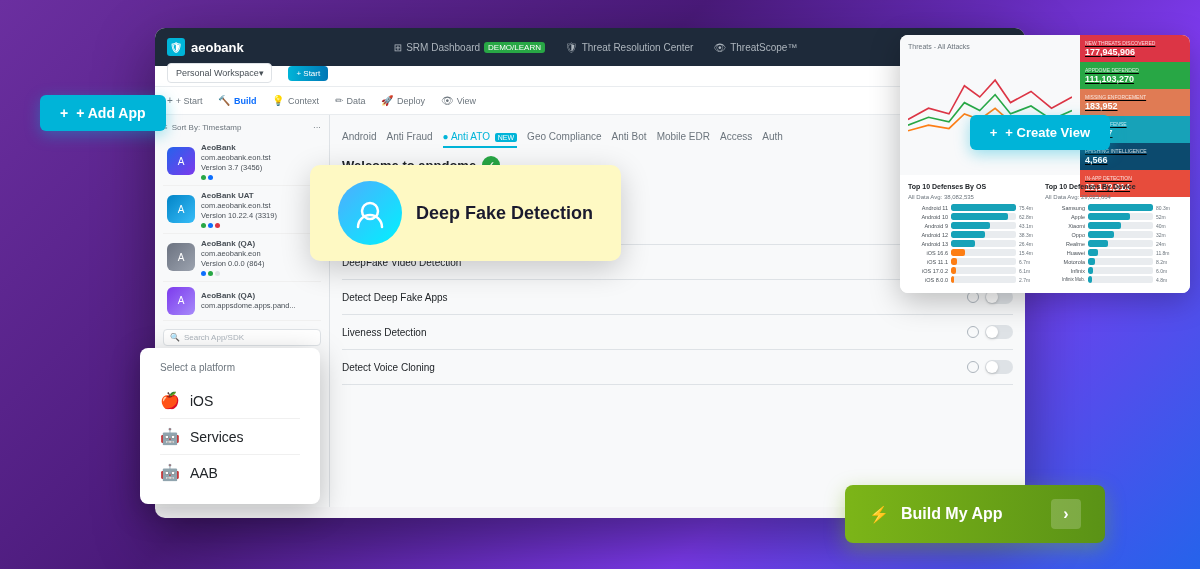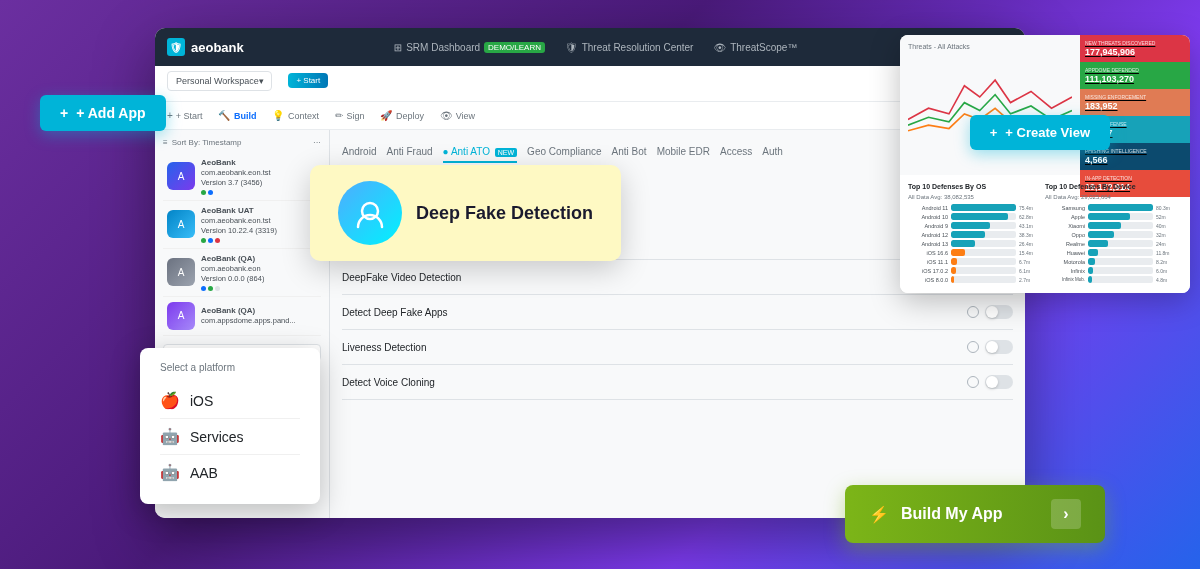--- a/index.html
+++ b/index.html
@@ -91,21 +91,21 @@
       align-items: center;
       justify-content: center;
       color: white;
       font-size: 9px;
       font-weight: bold;
     }
 
     
     .second-nav {
       background: white;
-      height: 36px;
+      height: 21px;
       display: flex;
       align-items: center;
       padding: 0 12px;
       gap: 16px;
       border-bottom: 1px solid #e9ecef;
     }
     .second-nav-item {
       color: #6c757d;
       font-size: 10px;
       cursor: pointer;
@@ -665,21 +665,21 @@
     <div class="tab-item active">
       <span class="tab-icon">🔨</span>
       <span>Build</span>
     </div>
     <div class="tab-item">
       <span class="tab-icon">💡</span>
       <span>Context</span>
     </div>
     <div class="tab-item">
       <span class="tab-icon">✏</span>
-      <span>Sign</span>
+      <span>Data</span>
     </div>
     <div class="tab-item">
       <span class="tab-icon">🚀</span>
       <span>Deploy</span>
     </div>
     <div class="tab-item">
       <span class="tab-icon">👁</span>
       <span>View</span>
     </div>
   </div>

